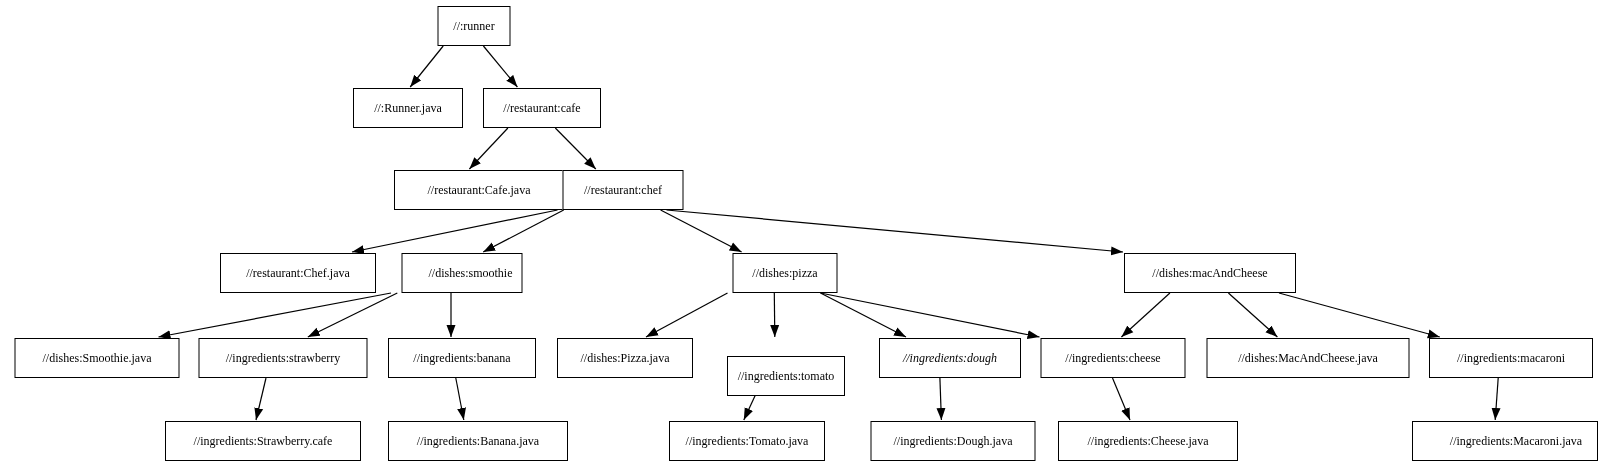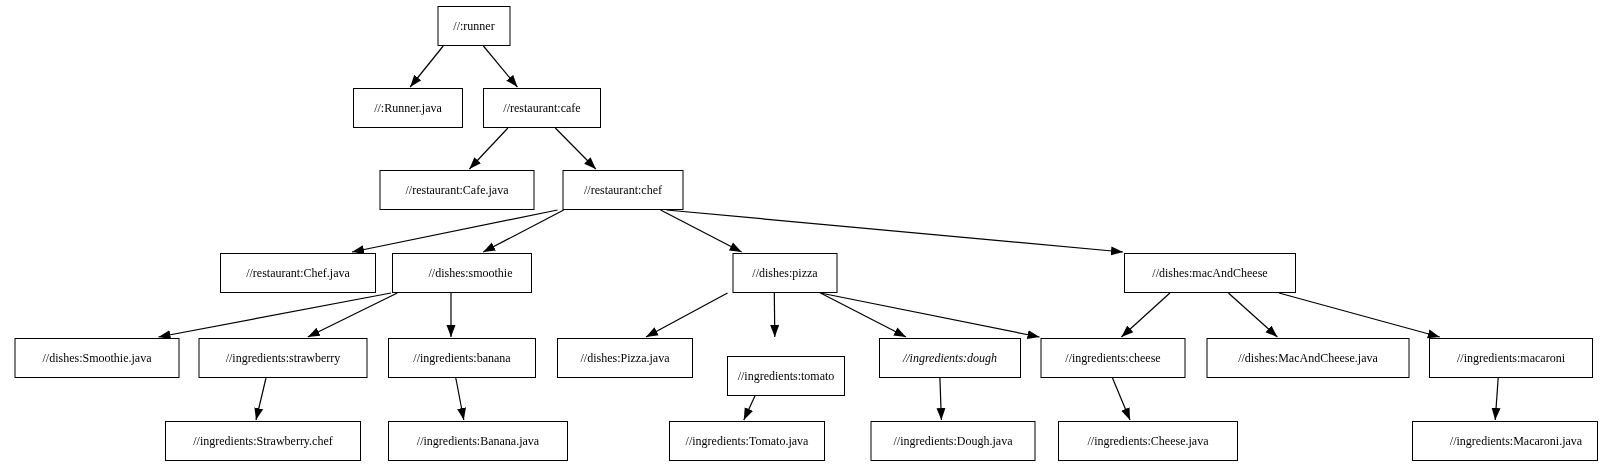--- a/index.html
+++ b/index.html
@@ -72,35 +72,35 @@
         <line x1="1169.9" y1="293" x2="1121.4" y2="337" stroke="#000000" stroke-width="1.2" marker-end="url(#arrowhead)"></line>
         <line x1="1228.4" y1="293" x2="1277.4" y2="337" stroke="#000000" stroke-width="1.2" marker-end="url(#arrowhead)"></line>
         <line x1="1279" y1="293" x2="1439.8" y2="337" stroke="#000000" stroke-width="1.2" marker-end="url(#arrowhead)"></line>
         <line x1="1498.2" y1="378" x2="1495.2" y2="420" stroke="#000000" stroke-width="1.2" marker-end="url(#arrowhead)"></line>
       </g>
   </svg>
   <div id="nodes-layer">
       <div class="node" style="left: 463px; top: 6px; width: 73px;">//:runner</div>
       <div class="node" style="left: 397px; top: 88px; width: 110px;">//:Runner.java</div>
       <div class="node" style="left: 531px; top: 88px; width: 118px;">//restaurant:cafe</div>
-      <div class="node" style="left: 446px; top: 170px; width: 155px;">//restaurant:Cafe.java</div>
+      <div class="node" style="left: 468px; top: 170px; width: 170px;">//restaurant:Cafe.java</div>
       <div class="node" style="left: 612px; top: 170px; width: 121px;">//restaurant:chef</div>
       <div class="node" style="left: 287px; top: 253px; width: 156px;">//restaurant:Chef.java</div>
-      <div class="node" style="left: 451px; top: 253px; width: 140px; padding-left: 17px;">//dishes:smoothie</div>
+      <div class="node" style="left: 451px; top: 253px; width: 121px; padding-left: 17px;">//dishes:smoothie</div>
       <div class="node" style="left: 774px; top: 253px; width: 105px;">//dishes:pizza</div>
       <div class="node" style="left: 1199px; top: 253px; width: 172px;">//dishes:macAndCheese</div>
       <div class="node" style="left: 86px; top: 338px; width: 165px;">//dishes:Smoothie.java</div>
       <div class="node" style="left: 272px; top: 338px; width: 169px;">//ingredients:strawberry</div>
       <div class="node" style="left: 451px; top: 338px; width: 148px;">//ingredients:banana</div>
       <div class="node" style="left: 614px; top: 338px; width: 136px;">//dishes:Pizza.java</div>
       <div class="node" style="left: 775px; top: 356px; width: 118px;">//ingredients:tomato</div>
       <div class="node" style="left: 939px; top: 338px; width: 142px; font-style: italic;">//ingredients:dough</div>
       <div class="node" style="left: 1102px; top: 338px; width: 145px;">//ingredients:cheese</div>
       <div class="node" style="left: 1297px; top: 338px; width: 203px;">//dishes:MacAndCheese.java</div>
       <div class="node" style="left: 1500px; top: 338px; width: 164px;">//ingredients:macaroni</div>
-      <div class="node" style="left: 252px; top: 421px; width: 196px;">//ingredients:Strawberry.chef</div>
+      <div class="node" style="left: 252px; top: 421px; width: 196px;">//ingredients:Strawberry.cafe</div>
       <div class="node" style="left: 467px; top: 421px; width: 180px;">//ingredients:Banana.java</div>
       <div class="node" style="left: 736px; top: 421px; width: 156px;">//ingredients:Tomato.java</div>
       <div class="node" style="left: 942px; top: 421px; width: 165px;">//ingredients:Dough.java</div>
       <div class="node" style="left: 1137px; top: 421px; width: 180px;">//ingredients:Cheese.java</div>
       <div class="node" style="left: 1494px; top: 421px; width: 186px; padding-left: 22px;">//ingredients:Macaroni.java</div>
     </div>
 </div>
 
 </body></html>

